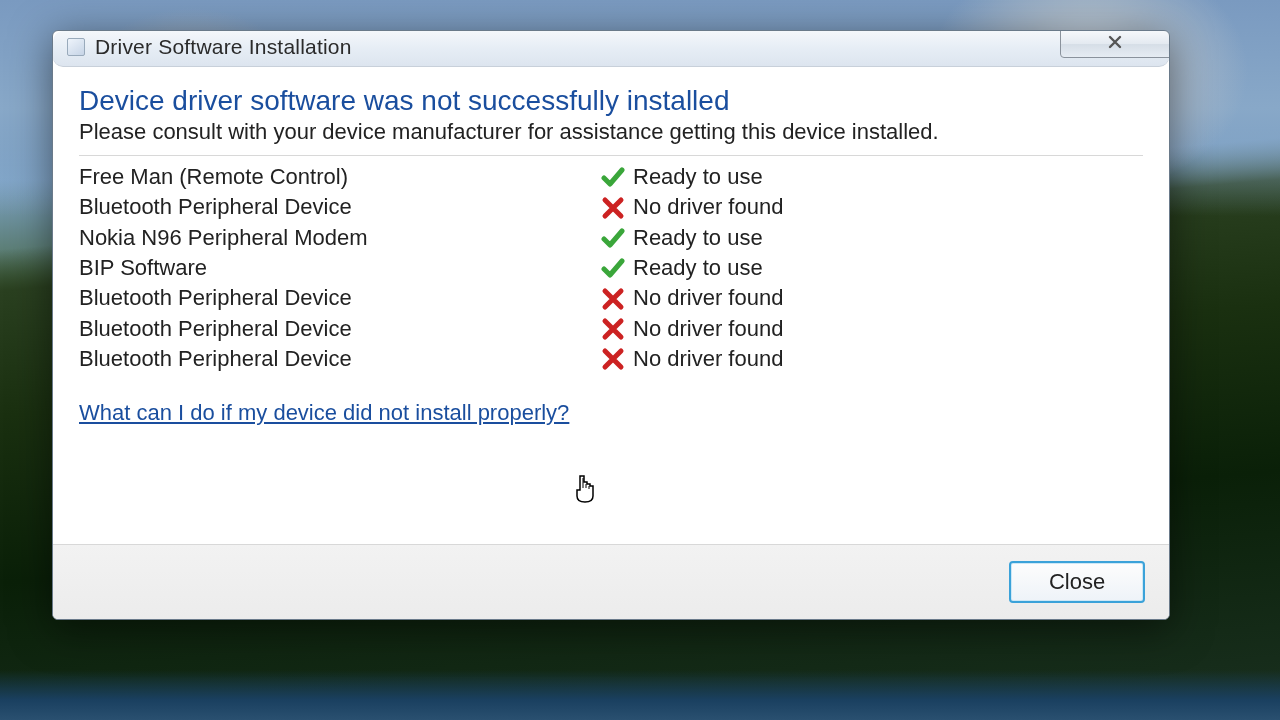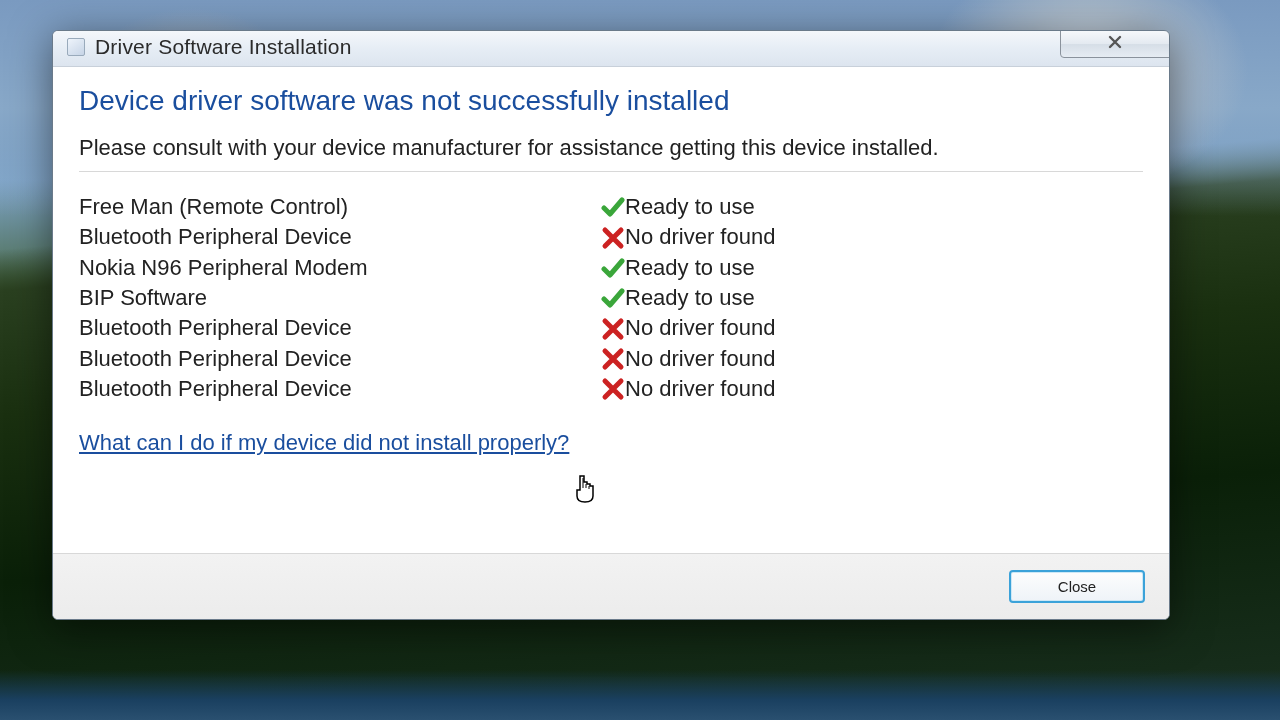--- a/index.html
+++ b/index.html
@@ -33,20 +33,21 @@
     display: flex; flex-direction: column;
     overflow: hidden;
   }
   .titlebar {
     height: 36px;
     background: linear-gradient(180deg, #f4f7fb 0%, #e6edf5 50%, #dde5ef 100%);
     border-bottom: 1px solid #c8d0da;
     display: flex; align-items: center;
     padding: 0 8px 3px 14px;
     position: relative;
+    border-radius: 10px;
   }
   .titlebar .app-icon {
     width: 18px; height: 18px; margin-right: 10px;
     background: linear-gradient(145deg,#eef4fb,#c6d4e6);
     border:1px solid #9ab; border-radius:2px;
     position:relative;
   }
   .titlebar .title {
     font-size: 21px; color: #2b2b2b; font-weight: 400;
     letter-spacing: .2px;
@@ -66,39 +67,39 @@
   .content {
     flex: 1;
     padding: 18px 26px 8px 26px;
     background: #fff;
     display:flex; flex-direction:column;
   }
   .heading {
     font-size: 28px;
     color: #1a4e9e;
     font-weight: 400;
-    margin-bottom: 18px;
+    margin-bottom: 2px;
   }
   .instruction {
     font-size: 22px;
     color: #222;
     padding-bottom: 10px;
     border-bottom: 1px solid #d8d8d8;
-    margin-bottom: 18px;
+    margin-bottom: 4px;
   }
   .device-list { margin-top: 2px; }
   .device-row {
     display: flex;
     align-items: flex-start;
     font-size: 22px;
     color: #222;
     line-height: 1.38;
   }
   .device-name { width: 522px; }
-  .status-cell { display:flex; align-items:center; gap:0; }
+  .status-cell { display:flex; align-items:center; gap:8px; }
   .status-icon { width:24px; height:24px; display:inline-flex; align-items:center; justify-content:center; }
   .status-icon svg { width:24px; height:24px; }
 
   .help-link {
     margin-top: 25px;
     font-size: 22px;
     color: #1a4e9e;
     text-decoration: underline;
     cursor: pointer;
     align-self: flex-start;
@@ -106,21 +107,21 @@
 
   .footer {
     background: linear-gradient(180deg,#f2f2f2,#ececec);
     border-top: 1px solid #d8d8d8;
     padding: 16px 24px;
     display:flex; justify-content:flex-end;
   }
   .btn-close {
     min-width: 136px;
     padding: 6px 24px;
-    font-size: 15px;
+    font-size: 22px;
     color: #222;
     background: linear-gradient(180deg,#fdfdfd,#eef3f8);
     border: 2px solid #3ba2d9;
     border-radius: 4px;
     box-shadow: inset 0 0 0 1px #cde8f6;
     cursor: default;
   }
 
   .cursor {
     position: absolute;

